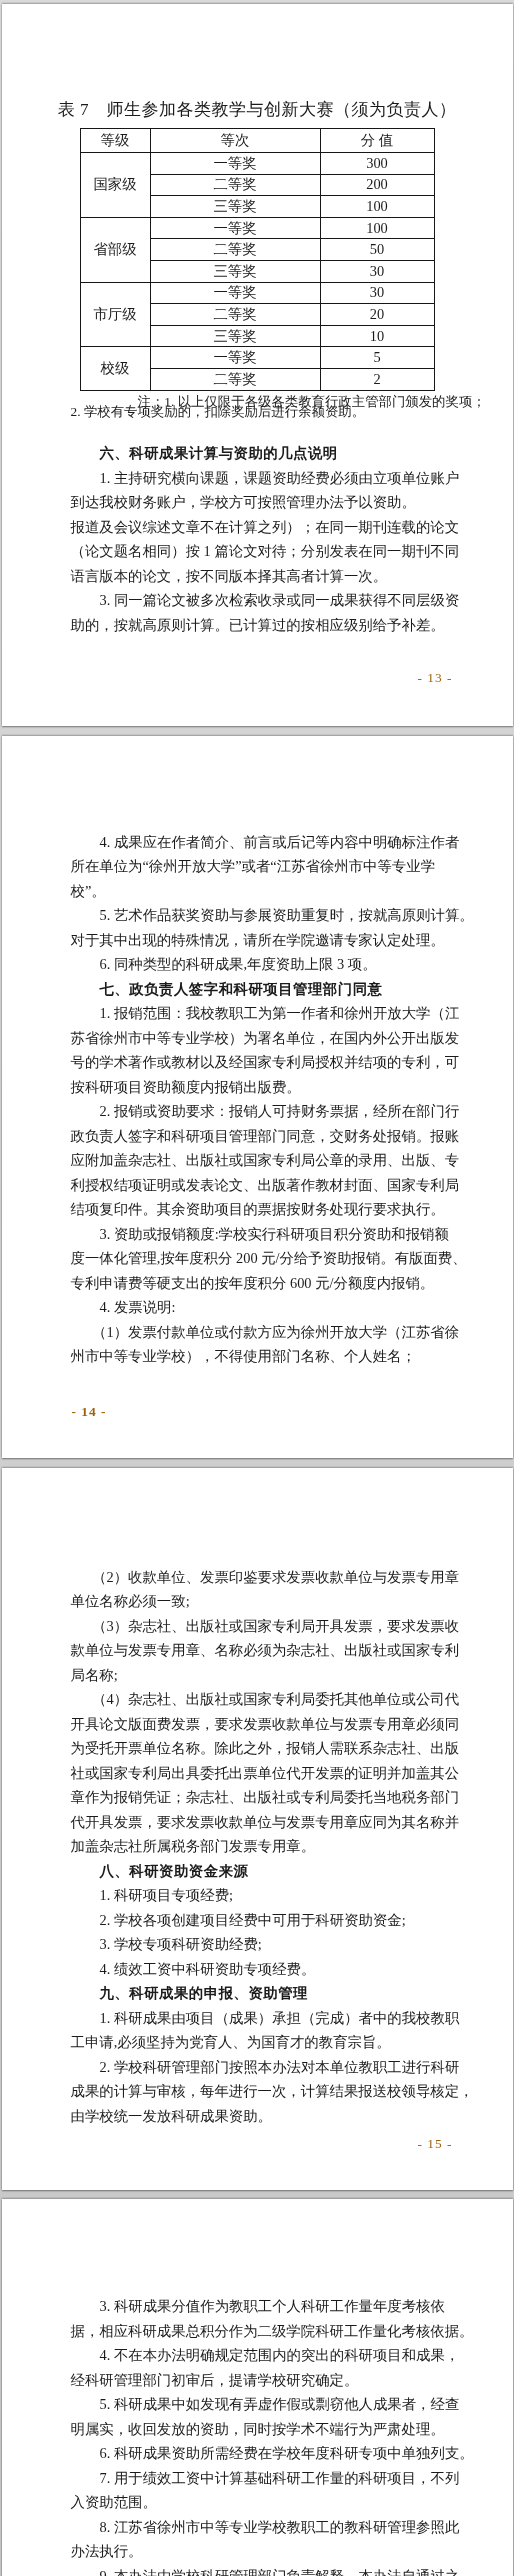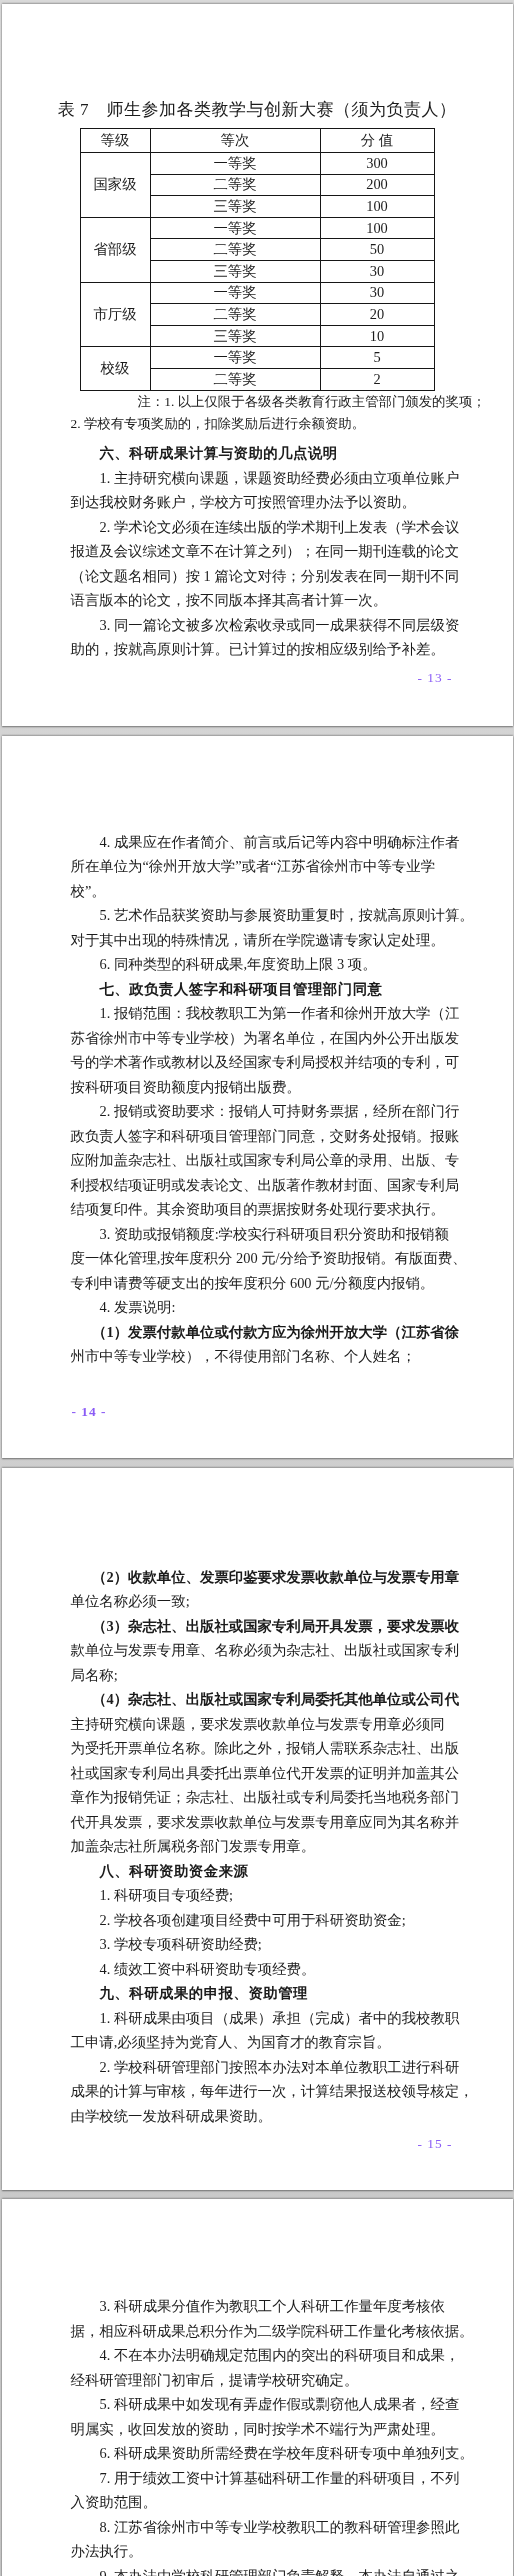--- a/index.html
+++ b/index.html
@@ -41,42 +41,42 @@
   .col-tier  { width: 169px; }
   .col-score { width: 113px; margin-top: 44px; }
   tr.hdr  { height: 24px; padding-left: 25px; }
   tr.data { height: 21.6px; }
 
   .note-line {
     position: absolute; left: 69px; right: 57px;
     font-size: 13.4px; white-space: nowrap;
   }
   .note-1 { top: 389px; text-indent: 67px; }
-  .note-2 { top: 411px; }
+  .note-2 { top: 399px; }
 
   
   .body-lines { position: absolute; left: 69px; right: 59px; }
   .bl-13 { top: 437px; }
   .bl-14 { top: 94px; }
   .bl-15 { top: 97px; }
   .bl-16 { top: 95px; }
   .line {
     height: 24.5px; line-height: 24.5px;
     font-size: 14.4px; white-space: nowrap;
   }
   .line.indent { text-indent: 29px; }
-  .line.indent3 { text-indent: 21.6px; font-weight: bold; }
+  .line.indent3 { text-indent: 21.6px; }
   .line.heading {
     font-family: "Liberation Sans", "DejaVu Sans", sans-serif;
     font-weight: bold; text-indent: 29px; letter-spacing: 0.5px;
   }
 
   
   .folio {
-    position: absolute; font-size: 13.4px; color: #8b5cf6;
+    position: absolute; font-size: 13.4px; color: #a16207;
     white-space: nowrap; letter-spacing: 1px;
   }
   .folio-right { right: 60px; }
   .folio-left  { left: 70px; font-weight: bold; }
   .fy-13 { top: 666px; }
   .fy-14 { top: 668px; }
   .fy-15 { top: 668px; }
 </style>
 </head>
 <body>
@@ -144,21 +144,20 @@
     </tbody>
       </table>
 
     <div class="note-line note-1">注：1. 以上仅限于各级各类教育行政主管部门颁发的奖项；</div>
     <div class="note-line note-2">2. 学校有专项奖励的，扣除奖励后进行余额资助。</div>
 
     <div class="body-lines bl-13">
         <div class="line heading">六、科研成果计算与资助的几点说明</div>
         <div class="line indent">1. 主持研究横向课题，课题资助经费必须由立项单位账户</div>
         <div class="line">到达我校财务账户，学校方可按照管理办法予以资助。</div>
-        <div class="line indent">2. 学术论文必须在连续出版的学术期刊上发表（学术会议</div>
         <div class="line">报道及会议综述文章不在计算之列）；在同一期刊连载的论文</div>
         <div class="line">（论文题名相同）按 1 篇论文对待；分别发表在同一期刊不同</div>
         <div class="line">语言版本的论文，按不同版本择其高者计算一次。</div>
         <div class="line indent">3. 同一篇论文被多次检索收录或同一成果获得不同层级资</div>
         <div class="line">助的，按就高原则计算。已计算过的按相应级别给予补差。</div>
       </div>
 
     <div class="folio folio-right fy-13">- 13 -</div>
   </div>
 
@@ -191,21 +190,21 @@
   </div>
 
   <div class="page">
     <div class="body-lines bl-15">
         <div class="line indent3">（2）收款单位、发票印鉴要求发票收款单位与发票专用章</div>
         <div class="line">单位名称必须一致;</div>
         <div class="line indent3">（3）杂志社、出版社或国家专利局开具发票，要求发票收</div>
         <div class="line">款单位与发票专用章、名称必须为杂志社、出版社或国家专利</div>
         <div class="line">局名称;</div>
         <div class="line indent3">（4）杂志社、出版社或国家专利局委托其他单位或公司代</div>
-        <div class="line">主持研究横向课题，要求发票收款单位与发票专用章必须同</div>
+        <div class="line">开具论文版面费发票，要求发票收款单位与发票专用章必须同</div>
         <div class="line">为受托开票单位名称。除此之外，报销人需联系杂志社、出版</div>
         <div class="line">社或国家专利局出具委托出票单位代开发票的证明并加盖其公</div>
         <div class="line">章作为报销凭证；杂志社、出版社或专利局委托当地税务部门</div>
         <div class="line">代开具发票，要求发票收款单位与发票专用章应同为其名称并</div>
         <div class="line">加盖杂志社所属税务部门发票专用章。</div>
         <div class="line heading">八、科研资助资金来源</div>
         <div class="line indent">1. 科研项目专项经费;</div>
         <div class="line indent">2. 学校各项创建项目经费中可用于科研资助资金;</div>
         <div class="line indent">3. 学校专项科研资助经费;</div>
         <div class="line indent">4. 绩效工资中科研资助专项经费。</div>

